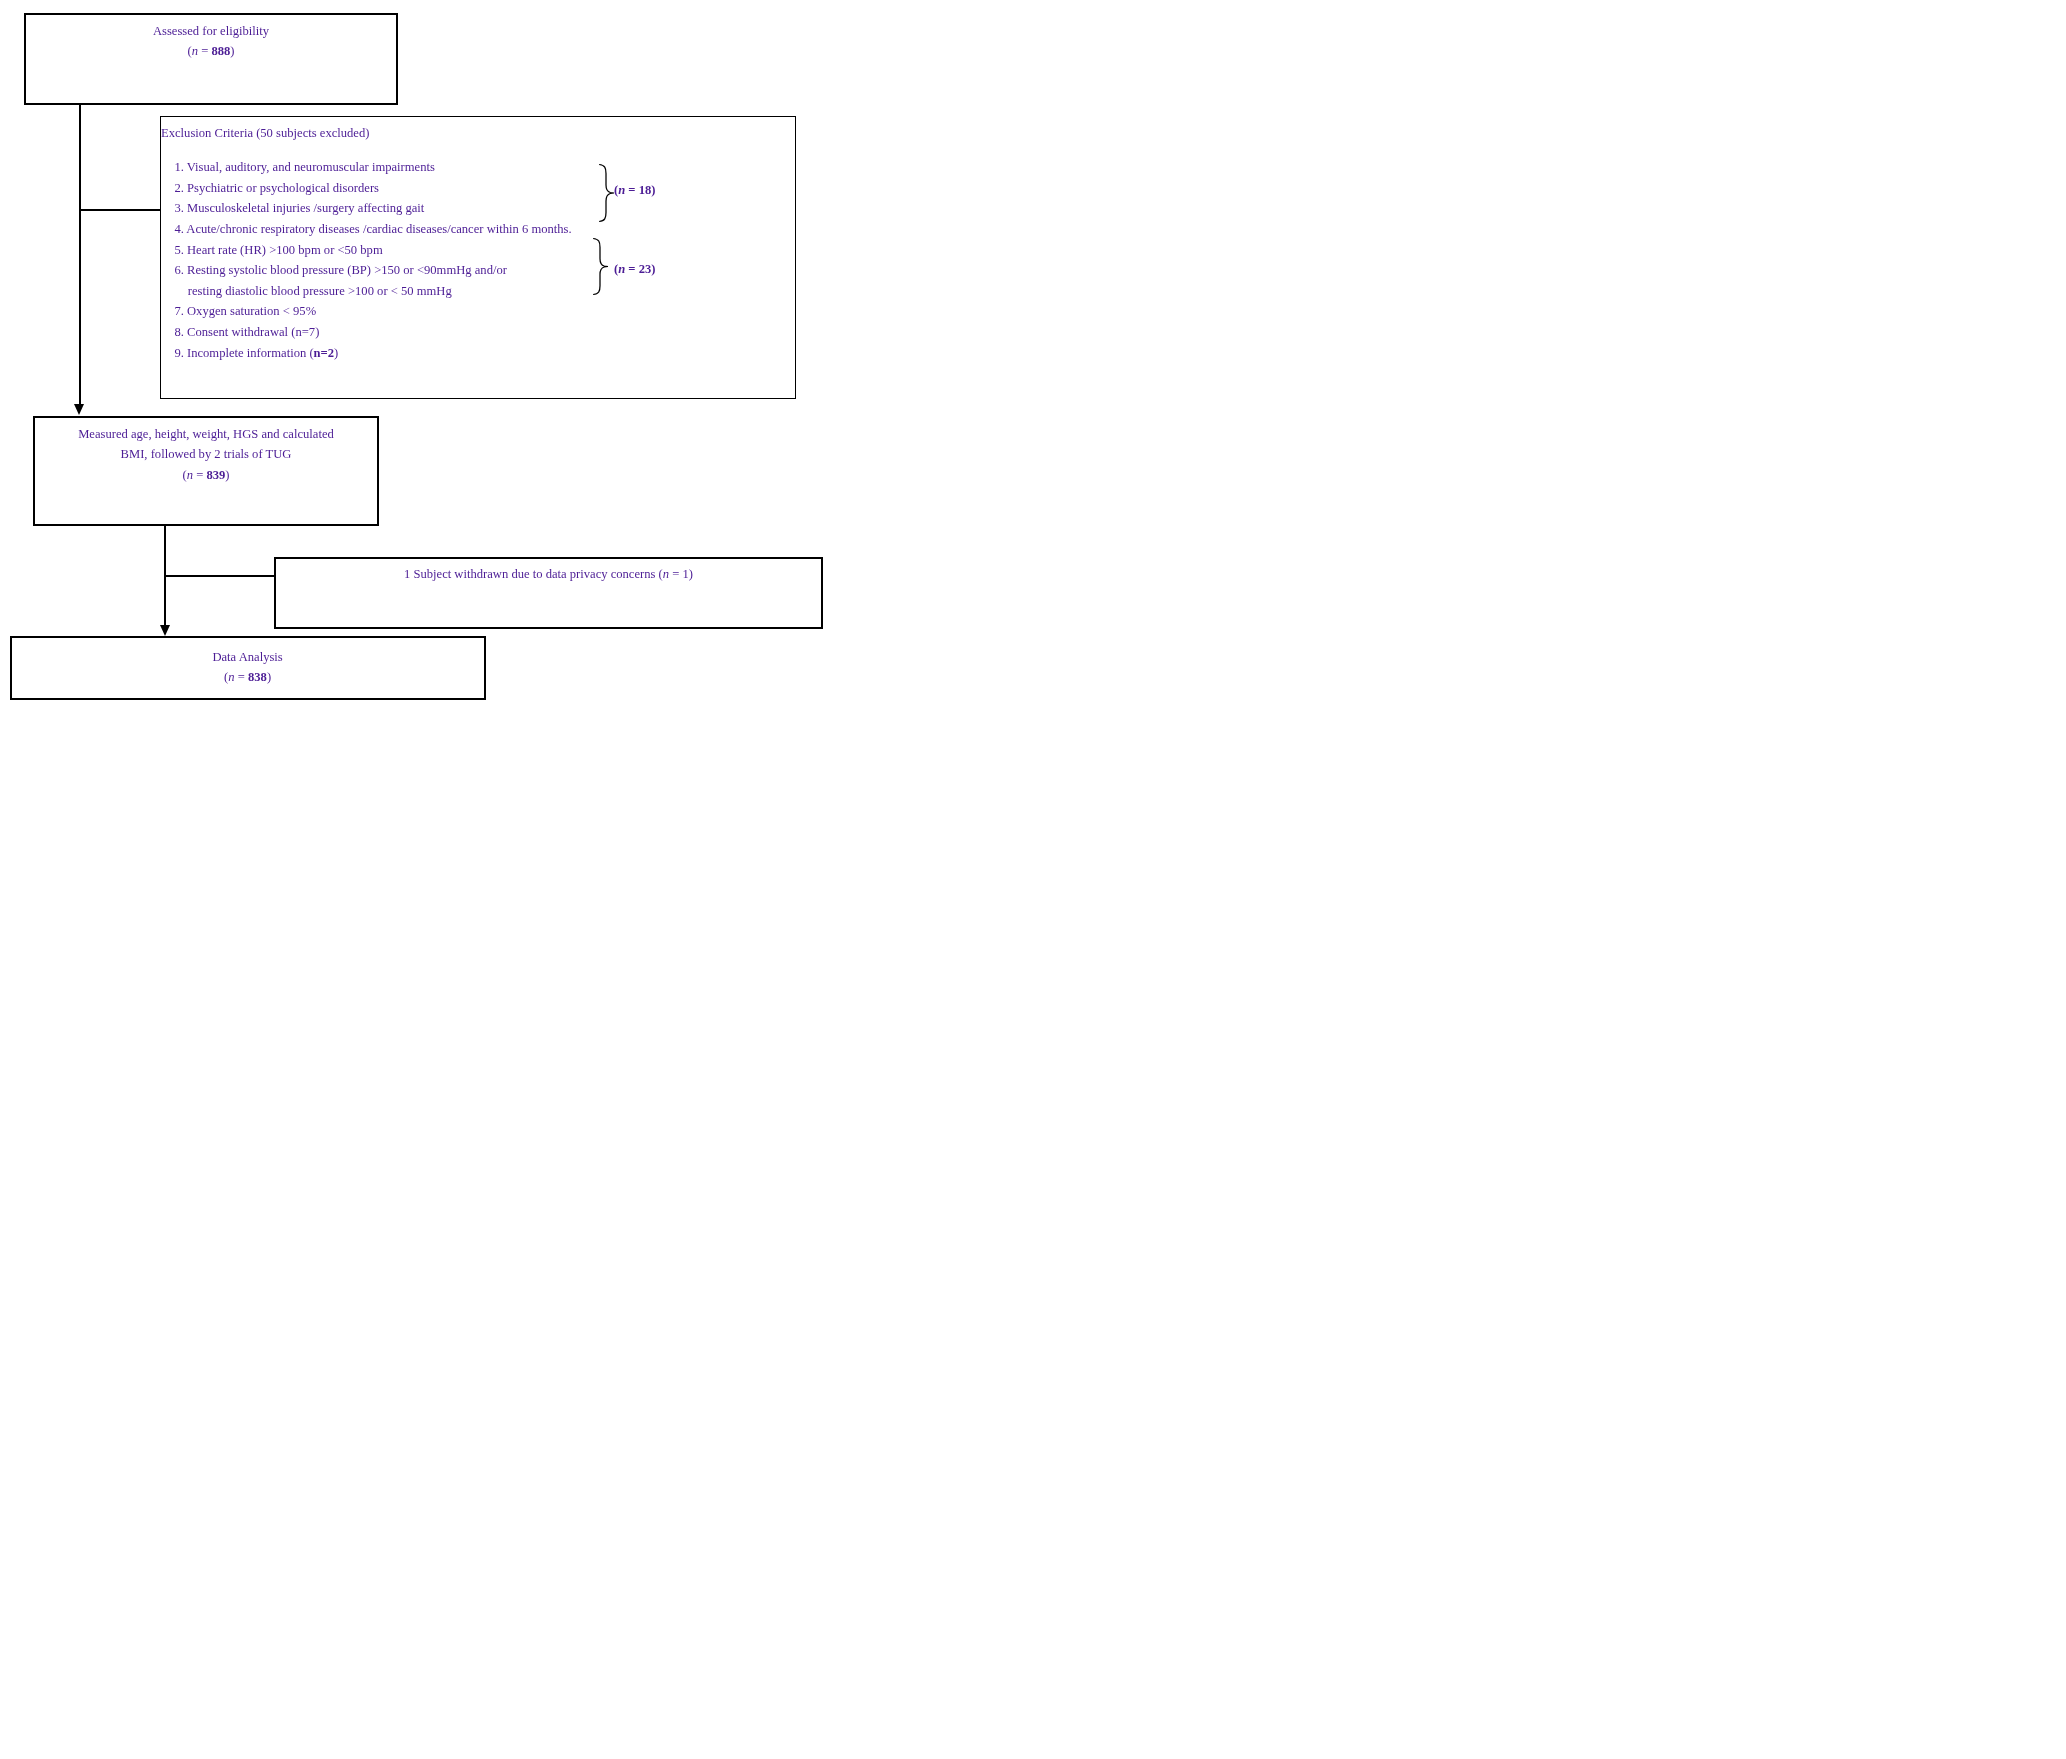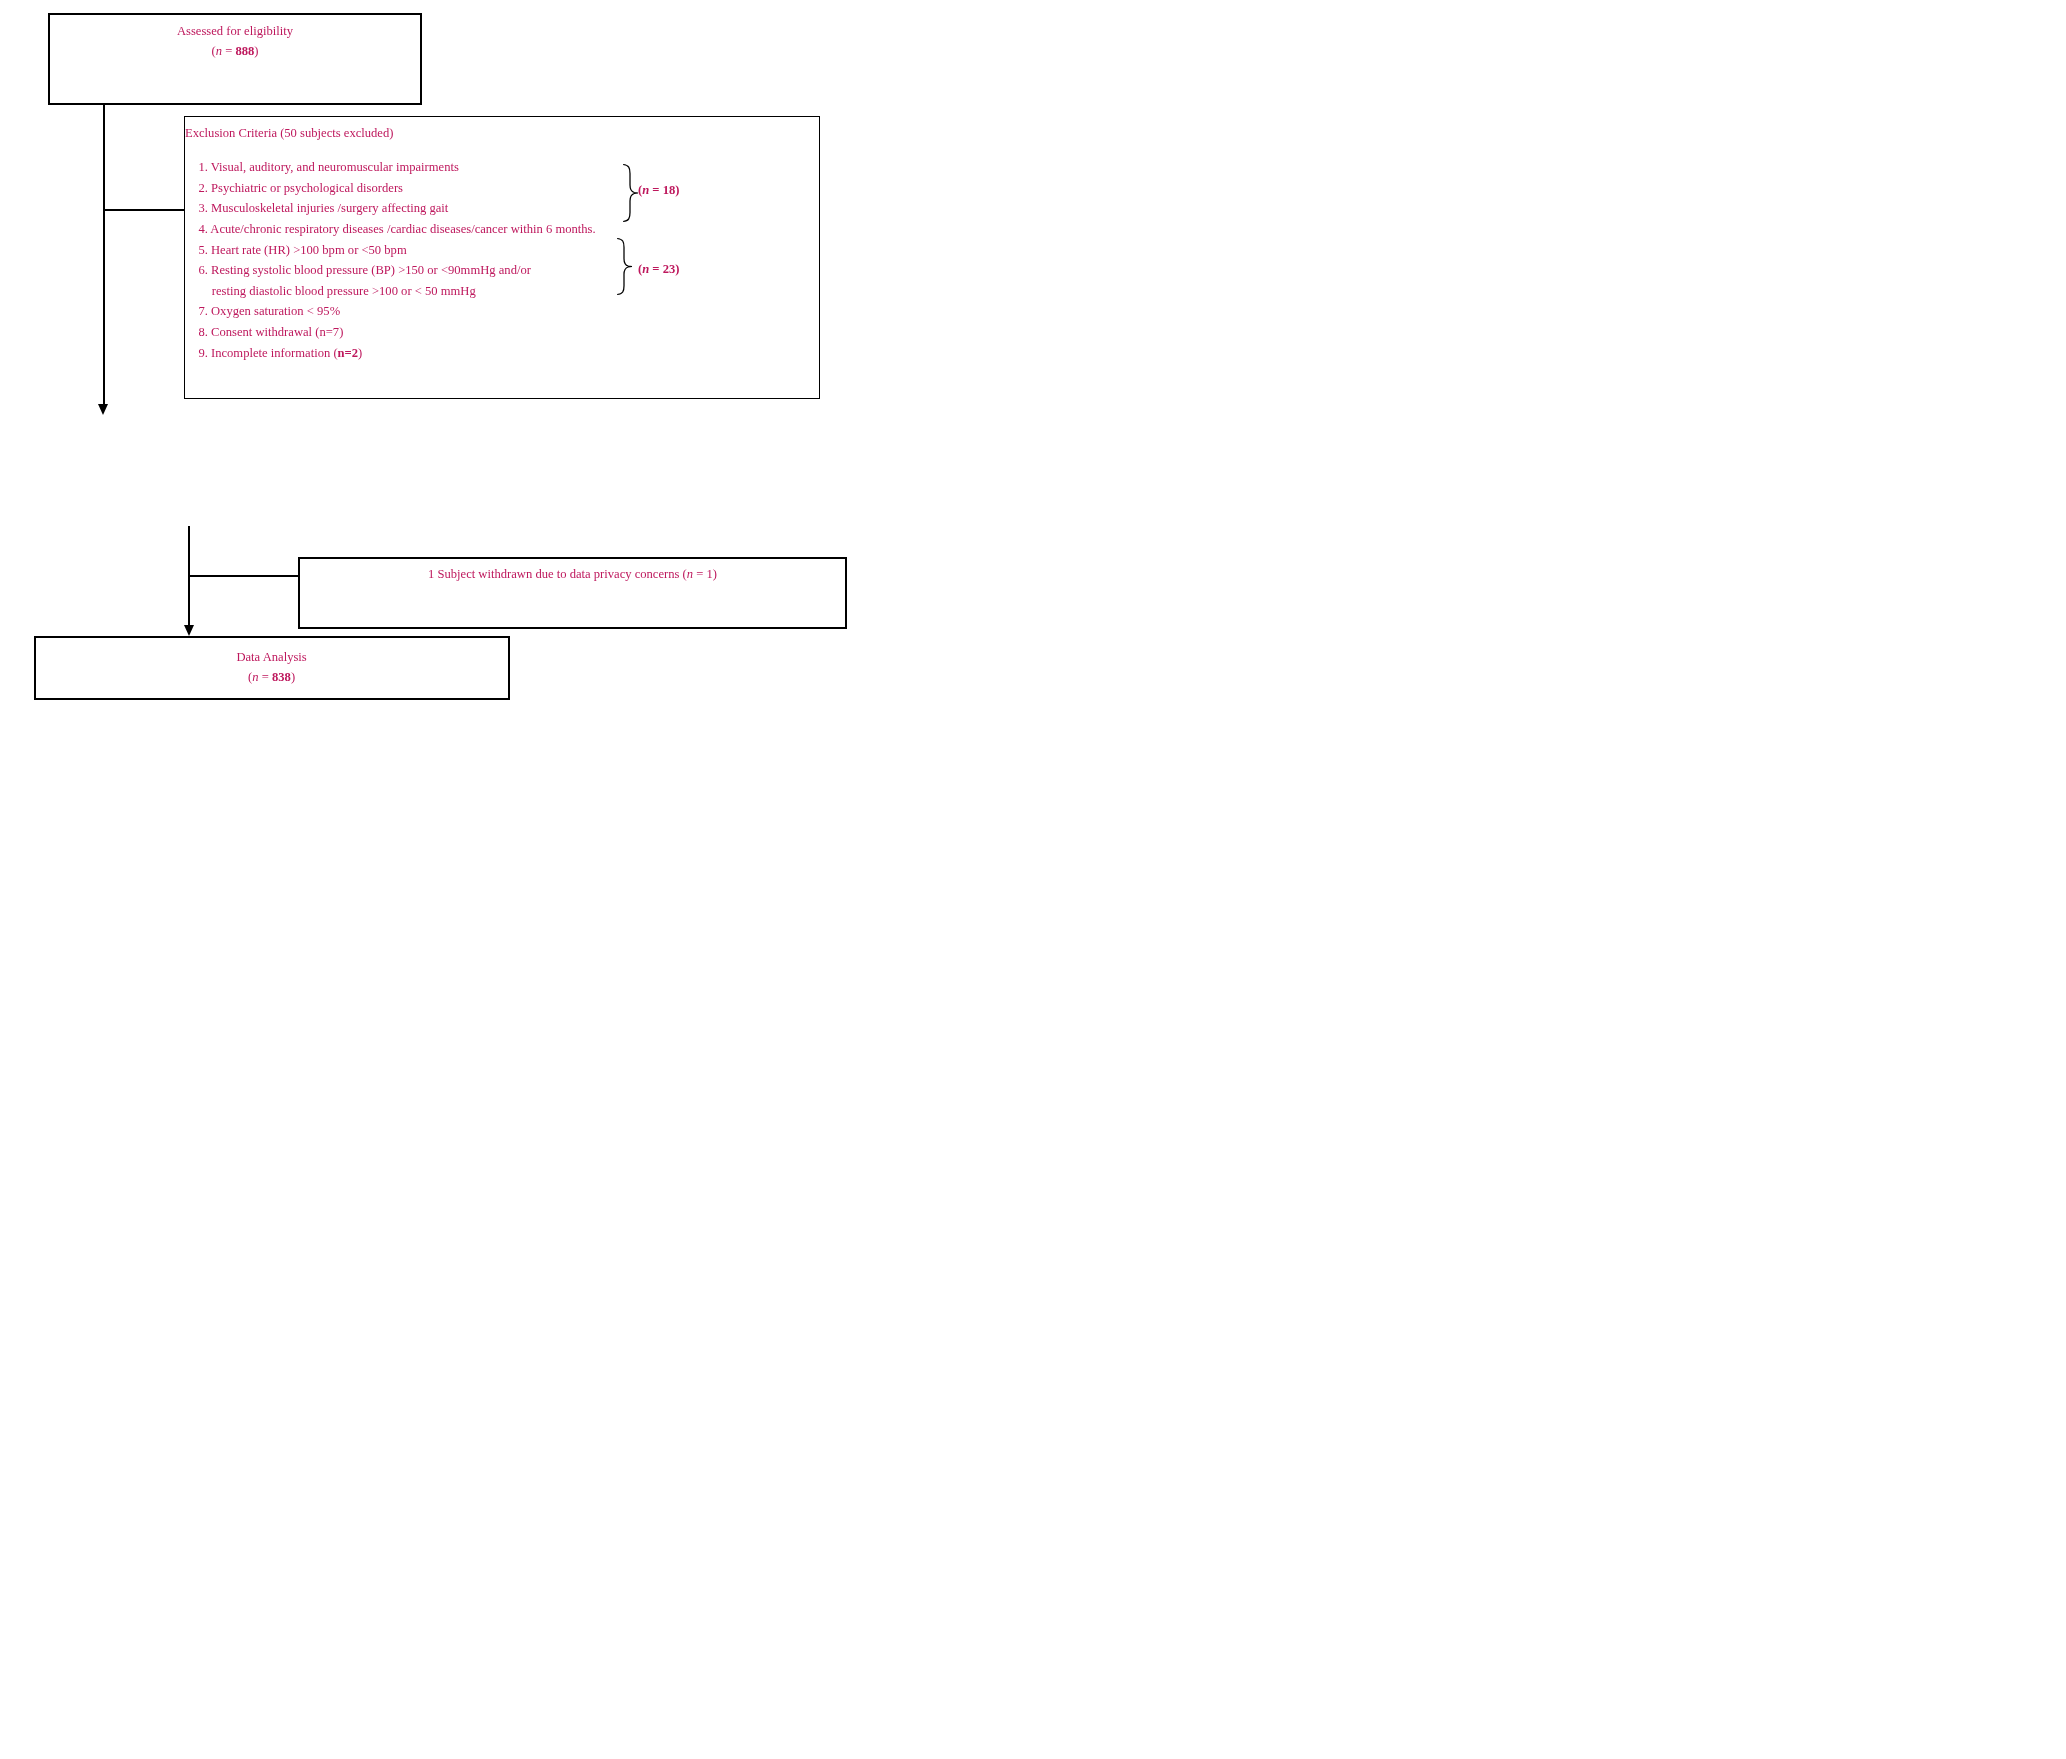--- a/index.html
+++ b/index.html
@@ -2,24 +2,23 @@
 <html style="font-size:8.6px"><head>
 <meta charset="utf-8">
 <style>
   html,body { margin:0; padding:0; background:#ffffff; }
   .page {
     position: relative;
     width: 827px;
     height: 704px;
     background: #ffffff;
     font-family: "Liberation Serif", serif;
-    color: #be185d;
+    color: #4c1d95;
     font-size: 12.6px;
     overflow: hidden;
-    margin-left: 24px;
   }
   .box {
     position: absolute;
     box-sizing: border-box;
     border: 2.1px solid #000000;
     background: #ffffff;
     text-align: center;
   }
   .bline { line-height: 20.4px; white-space: nowrap; }
 
@@ -98,20 +97,25 @@
       <path d="M 4 3 C 15 4 17 10 17 21 L 17 44 C 17 53 19 57 25 59 L 32 60 L 25 61 C 19 63 17 67 17 76 L 17 99 C 17 110 15 116 4 117"></path>
     </svg>
     <div class="nlabel" id="nlabel-18"><span style="font-weight: bold;">(</span><span style="font-weight: bold; font-style: italic;">n</span><span style="font-weight: bold;"> = </span><span style="font-weight: bold;">18</span><span style="font-weight: bold;">)</span></div>
 
     <svg class="brace" id="brace-23" viewBox="0 0 34 120" preserveAspectRatio="none">
       <path d="M 4 3 C 15 4 17 10 17 21 L 17 44 C 17 53 19 57 25 59 L 32 60 L 25 61 C 19 63 17 67 17 76 L 17 99 C 17 110 15 116 4 117"></path>
     </svg>
     <div class="nlabel" id="nlabel-23"><span style="font-weight: bold;">(</span><span style="font-weight: bold; font-style: italic;">n</span><span style="font-weight: bold;"> = </span><span style="font-weight: bold;">23</span><span style="font-weight: bold;">)</span></div>
   </div>
 
+  <div class="box" id="box-measured">
+    <div class="bline">Measured age, height, weight, HGS and calculated</div>
+    <div class="bline">BMI, followed by 2 trials of TUG</div>
+    <div class="bline"><span>(</span><span style="font-style: italic;">n</span><span> = </span><span style="font-weight: bold;">839</span><span>)</span></div>
+  </div>
 
   <div class="vline" id="vline-2"></div>
   <div class="hline" id="hline-2"></div>
   <div class="arrowhead" id="arrow-2"></div>
 
   <div class="box" id="box-withdrawn">
     <div class="bline"><span>1 Subject withdrawn due to data privacy concerns (</span><span style="font-style: italic;">n</span><span> = 1)</span></div>
   </div>
 
   <div class="box" id="box-analysis">

